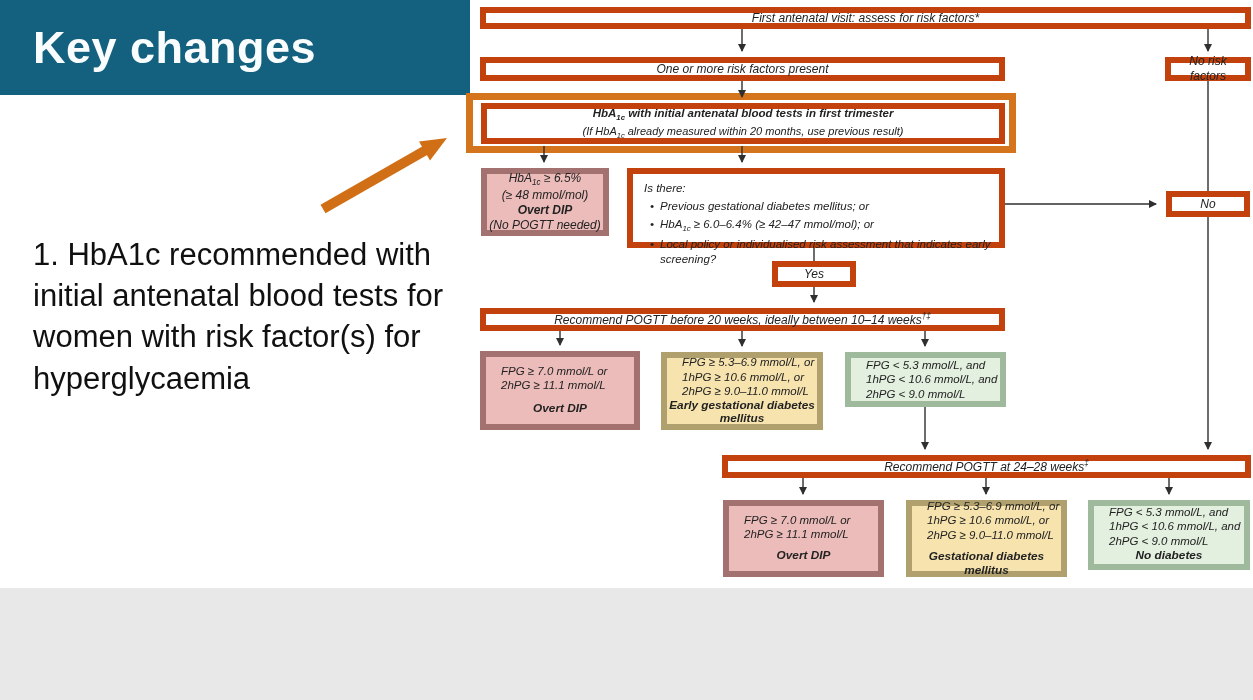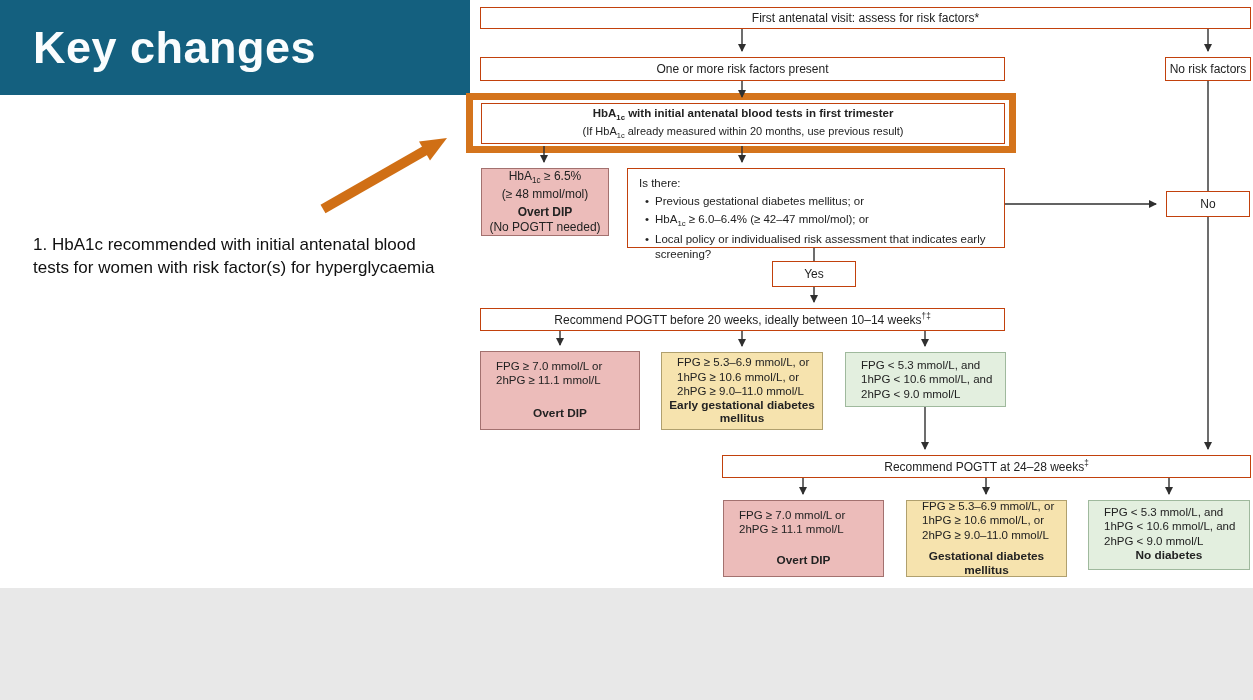--- a/index.html
+++ b/index.html
@@ -13,33 +13,33 @@
   
   .banner {
     position:absolute; left:0; top:0; width:470px; height:95px;
     background:#14607f; color:#fafdfe;
     display:flex; align-items:center; padding-left:33px;
   }
   .banner h1 { font-size:45px; font-weight:bold; letter-spacing:0.5px; }
 
   .key-point {
     position:absolute; left:33px; top:234px; width:420px;
-    font-size:17px; line-height:1.33; color:#101010;
+    font-size:31px; line-height:1.33; color:#101010;
   }
 
   .reference {
     position:absolute; left:8px; top:662px; font-size:20px; color:#0d0d0d;
   }
   .reference b { font-weight:bold; }
 
   
   .fbox {
-    position:absolute; background:#ffffff; border:1px solid #c2410c;
+    position:absolute; background:#ffffff; border:6px solid #c2410c;
     display:flex; flex-direction:column; align-items:center; justify-content:center;
-    font-size:12px; color:#222; text-align:center; line-height:1.25; z-index:2;
+    font-size:12px; color:#222; text-align:center; line-height:1.25; z-index:2;font-style:italic;
   }
   .pink   { background:#ecbcba; border-color:#a3716f; }
   .yellow { background:#f6e3ae; border-color:#b0a06e; }
   .green  { background:#e3efdf; border-color:#9fb99d; }
   .fbox sub { font-size:0.68em; }
   .fbox sup { font-size:0.68em; }
   .fbox .bold { font-weight:bold; }
 
   .criteria-lines { width:100%; text-align:left; padding-left:15px; font-size:11.5px; }
   .box-label { font-weight:bold; font-size:11.8px; margin-top:auto; }

